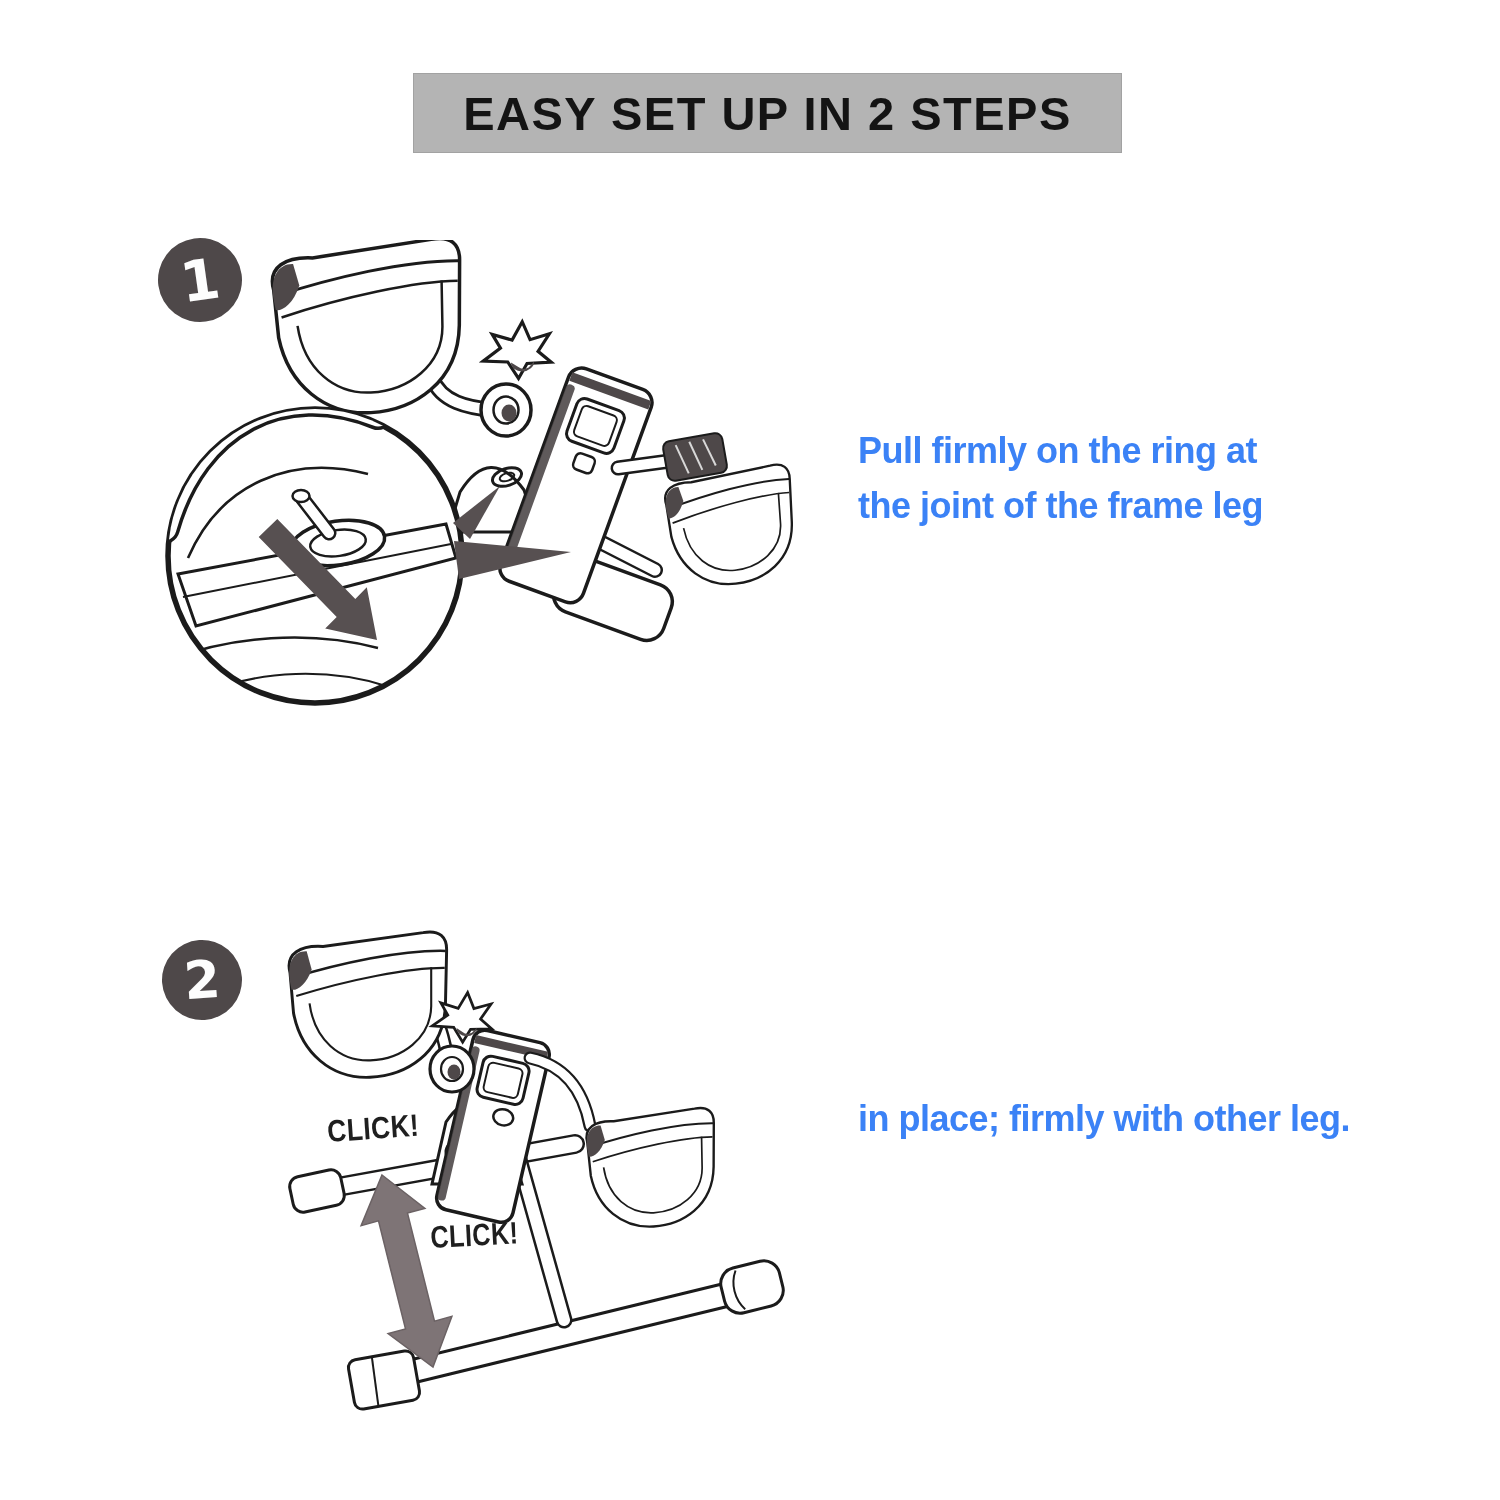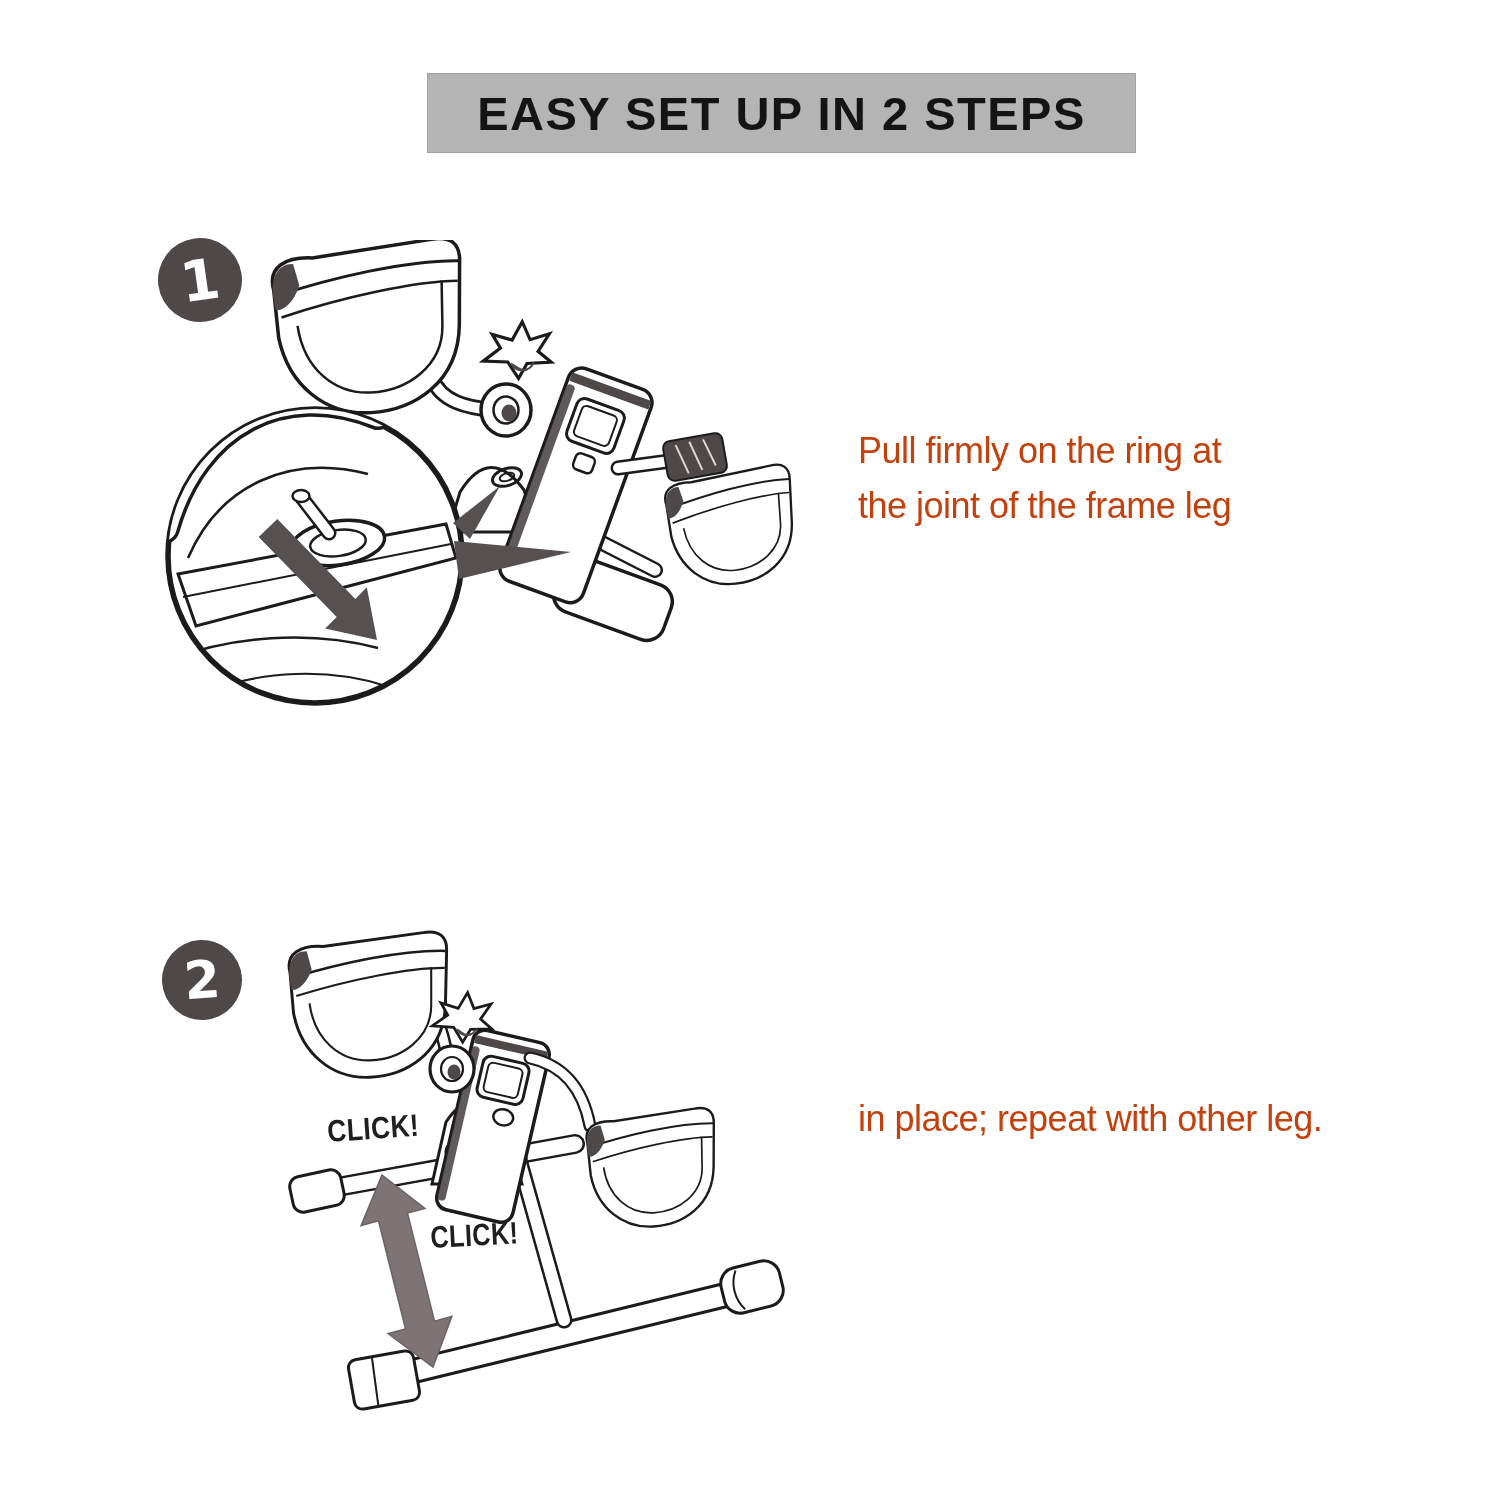--- a/index.html
+++ b/index.html
@@ -1,36 +1,36 @@
 <!DOCTYPE html>
 <html style="--banner-bg: #b4b4b4; --badge-bg: #4e4849; --arrow-dark: #575051; --arrow-light: #7e7476; --ink: #1b1b1b;"><head>
 <meta charset="utf-8">
 <style>
   html,body{margin:0;padding:0;}
   body{
     width:1500px;height:1500px;position:relative;background:#ffffff;
     font-family:"Liberation Sans", sans-serif;overflow:hidden;
   }
   .banner{
-    position:absolute;left:427px;top:73px;width:707px;height:78px;
+    position:absolute;left:413px;top:73px;width:707px;height:78px;
     background:var(--banner-bg,#b4b4b4);border:1px solid #a2a2a2;
     display:flex;align-items:center;justify-content:center;
     font-size:47px;font-weight:bold;letter-spacing:1.5px;color:#141414;
   }
   .badge{
     position:absolute;border-radius:50%;
     background:var(--badge-bg,#4e4849);color:#fdfdfd;
     display:flex;align-items:center;justify-content:center;
     font-family:"DejaVu Sans","Liberation Sans",sans-serif;
     font-weight:bold;
   }
   .badge-1{left:158px;top:238px;width:84px;height:84px;font-size:56px;transform:rotate(-8deg);}
   .badge-2{left:162px;top:940px;width:80px;height:80px;font-size:52px;transform:rotate(-4deg);}
   .instruction{
-    position:absolute;color:#c2410c;font-weight:normal;
+    position:absolute;color:#3b82f6;font-weight:bold;
     font-size:36px;line-height:55px;letter-spacing:-0.5px;white-space:nowrap;
   }
   .instruction-1{left:858px;top:423px;}
   .instruction-2{left:858px;top:1091px;}
   .illus{position:absolute;}
   .illus-1{left:150px;top:240px;}
   .illus-2{left:150px;top:930px;}
   .ink{stroke:var(--ink,#1b1b1b);fill:none;}
   .ink-fill{stroke:var(--ink,#1b1b1b);fill:#ffffff;}
   .dark{fill:var(--badge-bg,#4e4849);}
@@ -188,14 +188,14 @@
     <use href="#pedal" transform="translate(424,190) rotate(-6) scale(0.68)"></use>
   </g>
 
   <polygon class="arrow2" points="232,245 274.9,278.4 257.5,283.1 284.5,391.1 301.9,386.4 283,437 238.1,403.6 255.5,398.9 228.5,290.9 211.1,295.6"></polygon>
 
   <text class="click-text" transform="translate(178,212) rotate(-4)" textLength="92" lengthAdjust="spacingAndGlyphs">CLICK!</text>
   <text class="click-text" transform="translate(281,318) rotate(-3)" textLength="88" lengthAdjust="spacingAndGlyphs">CLICK!</text>
 </svg>
 
 <div class="instruction instruction-2">
-  <div>in place; repeat with other leg.</div>
+  <div>in place; firmly with other leg.</div>
 </div>
 
 </body></html>

